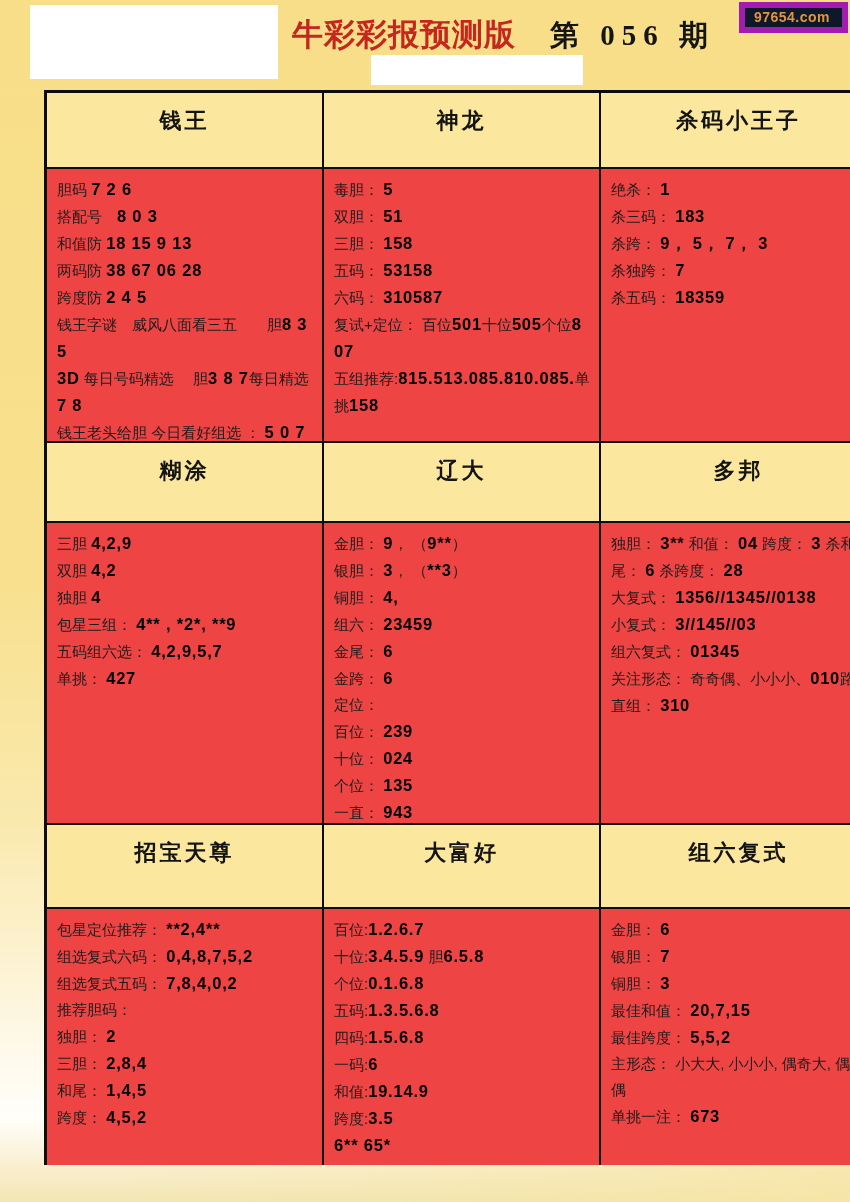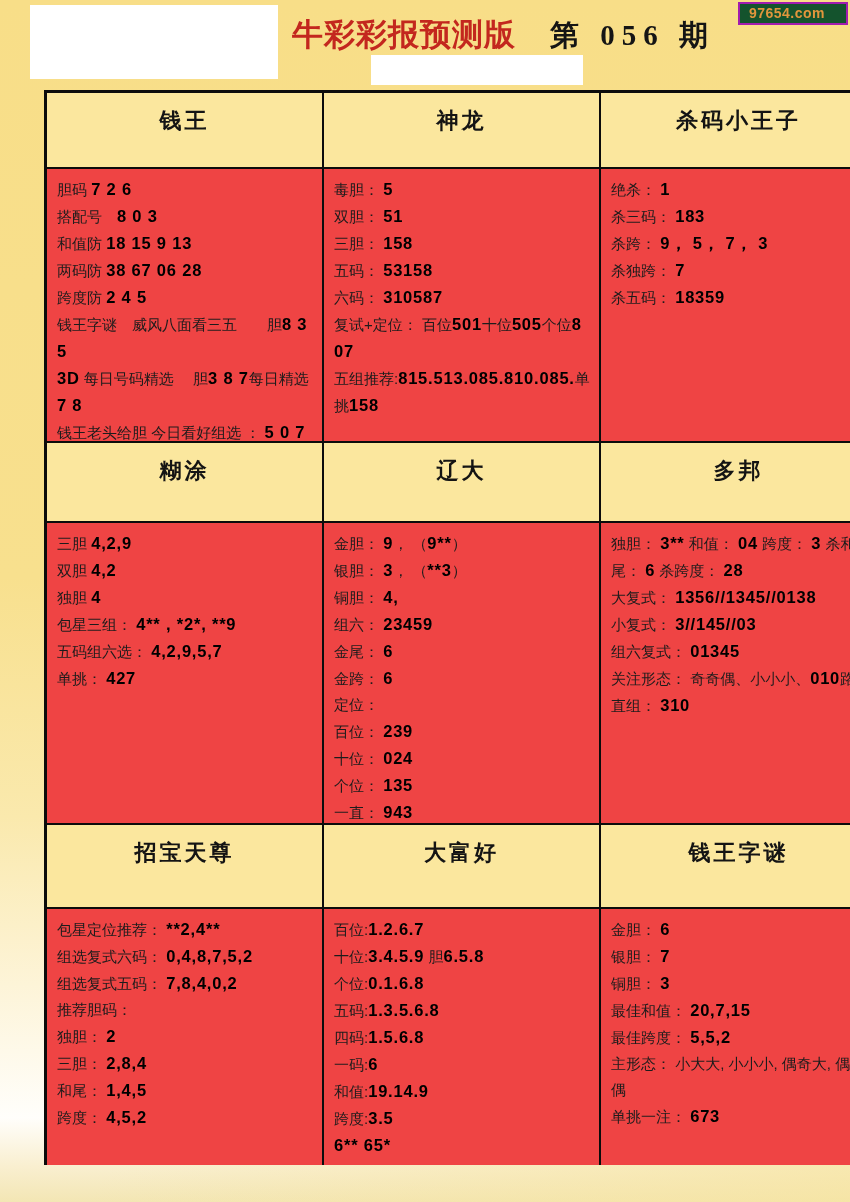--- a/index.html
+++ b/index.html
@@ -9,22 +9,22 @@
     background:
       linear-gradient(to bottom right, rgba(248,222,138,0) 55%, rgba(247,228,158,0.65) 100%),
       linear-gradient(180deg,#f8de88 0%,#f8e08e 48%,#fae9ad 68%,#fdf4d8 82%,#fffefb 93%,#f9efd0 97%,#f3e6b4 100%);
   }
   .wbox{position:absolute;background:#ffffff;}
   .wbox1{left:30px;top:5px;width:248px;height:74px;}
   .wbox2{left:371px;top:55px;width:212px;height:30px;}
   .titlebar{position:absolute;left:292px;top:14px;display:flex;align-items:baseline;gap:34px;white-space:nowrap;}
   .t-red{font-size:31px;font-weight:bold;color:#c3271e;letter-spacing:1px;font-family:"Liberation Serif","DejaVu Serif",serif;}
   .t-issue{font-size:29px;font-weight:bold;color:#151515;letter-spacing:7px;font-family:Liberation Serif, serif;}
-  .wm{position:absolute;top:2px;right:2px;border:2px solid #a21caf;background:#14532d;
-      color:#e2963c;font-size:14px;font-weight:bold;padding:1px 21px 2px 9px;letter-spacing:0.5px;}
+  .wm{position:absolute;top:2px;right:2px;border:6px solid #a21caf;background:#0f172a;
+      color:#e2963c;font-size:14px;font-weight:bold;padding:1px 12px 2px 9px;letter-spacing:0.5px;}
   .board{
     position:absolute;left:44px;top:90px;width:835px;height:1075px;box-sizing:border-box;
     background:#0c0c0c;border:3px solid #0c0c0c;border-bottom:none;
     display:grid;grid-template-columns:1fr 1fr 1fr;
     grid-template-rows:74px 272px 78px 300px 82px 1fr;gap:2px;
   }
   .hcell{
     background:#fbe79e;display:flex;justify-content:center;align-items:flex-start;
     padding-top:13px;
   }
@@ -123,21 +123,21 @@
       <div class="line"><span>关注形态： 奇奇偶、小小小、</span><b>010</b><span>路</span></div>
       <div class="line"><span>直组： </span><b>310</b></div>
     </div>
     <div class="hcell">
       <span>招宝天尊</span>
     </div>
     <div class="hcell">
       <span>大富好</span>
     </div>
     <div class="hcell">
-      <span>钱王字谜</span>
+      <span>组六复式</span>
     </div>
     <div class="ccell">
       <div class="line"><span>包星定位推荐： </span><b>**2,4**</b></div>
       <div class="line"><span>组选复式六码： </span><b>0,4,8,7,5,2</b></div>
       <div class="line"><span>组选复式五码： </span><b>7,8,4,0,2</b></div>
       <div class="line"><span>推荐胆码：</span></div>
       <div class="line"><span>独胆： </span><b>2</b></div>
       <div class="line"><span>三胆： </span><b>2,8,4</b></div>
       <div class="line"><span>和尾： </span><b>1,4,5</b></div>
       <div class="line"><span>跨度： </span><b>4,5,2</b></div>

